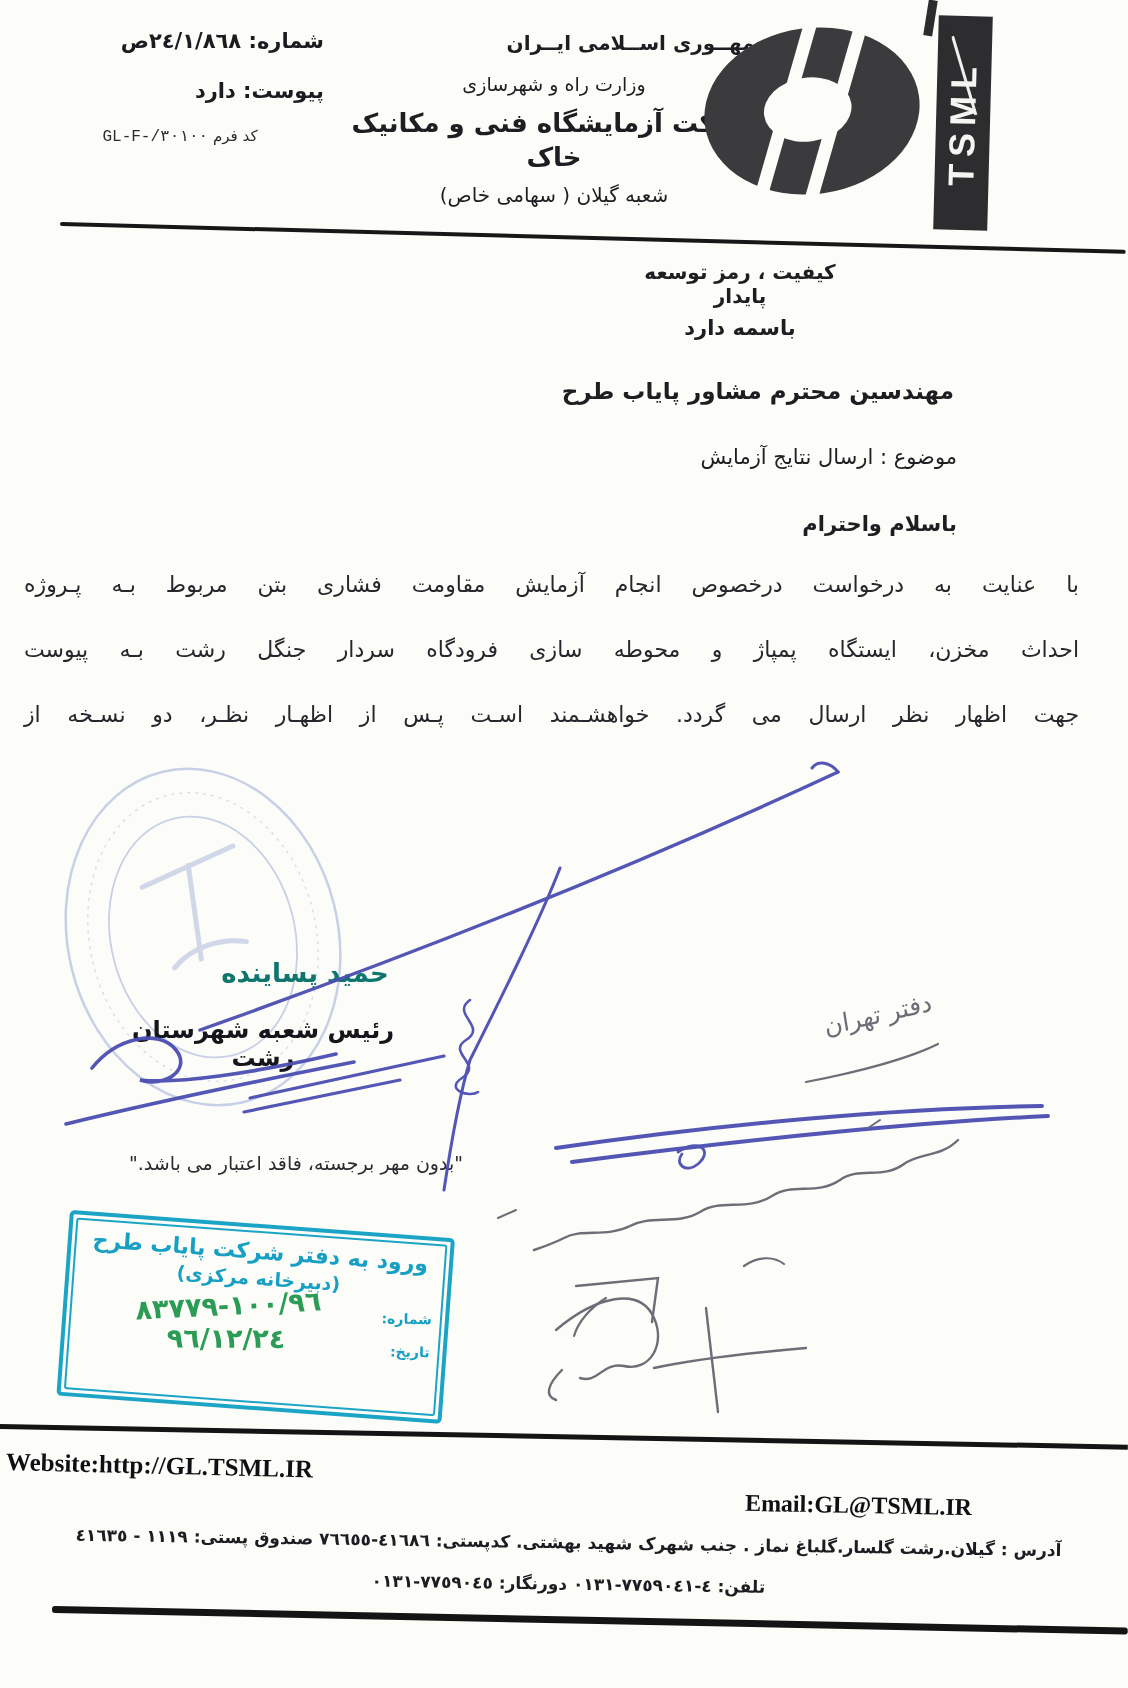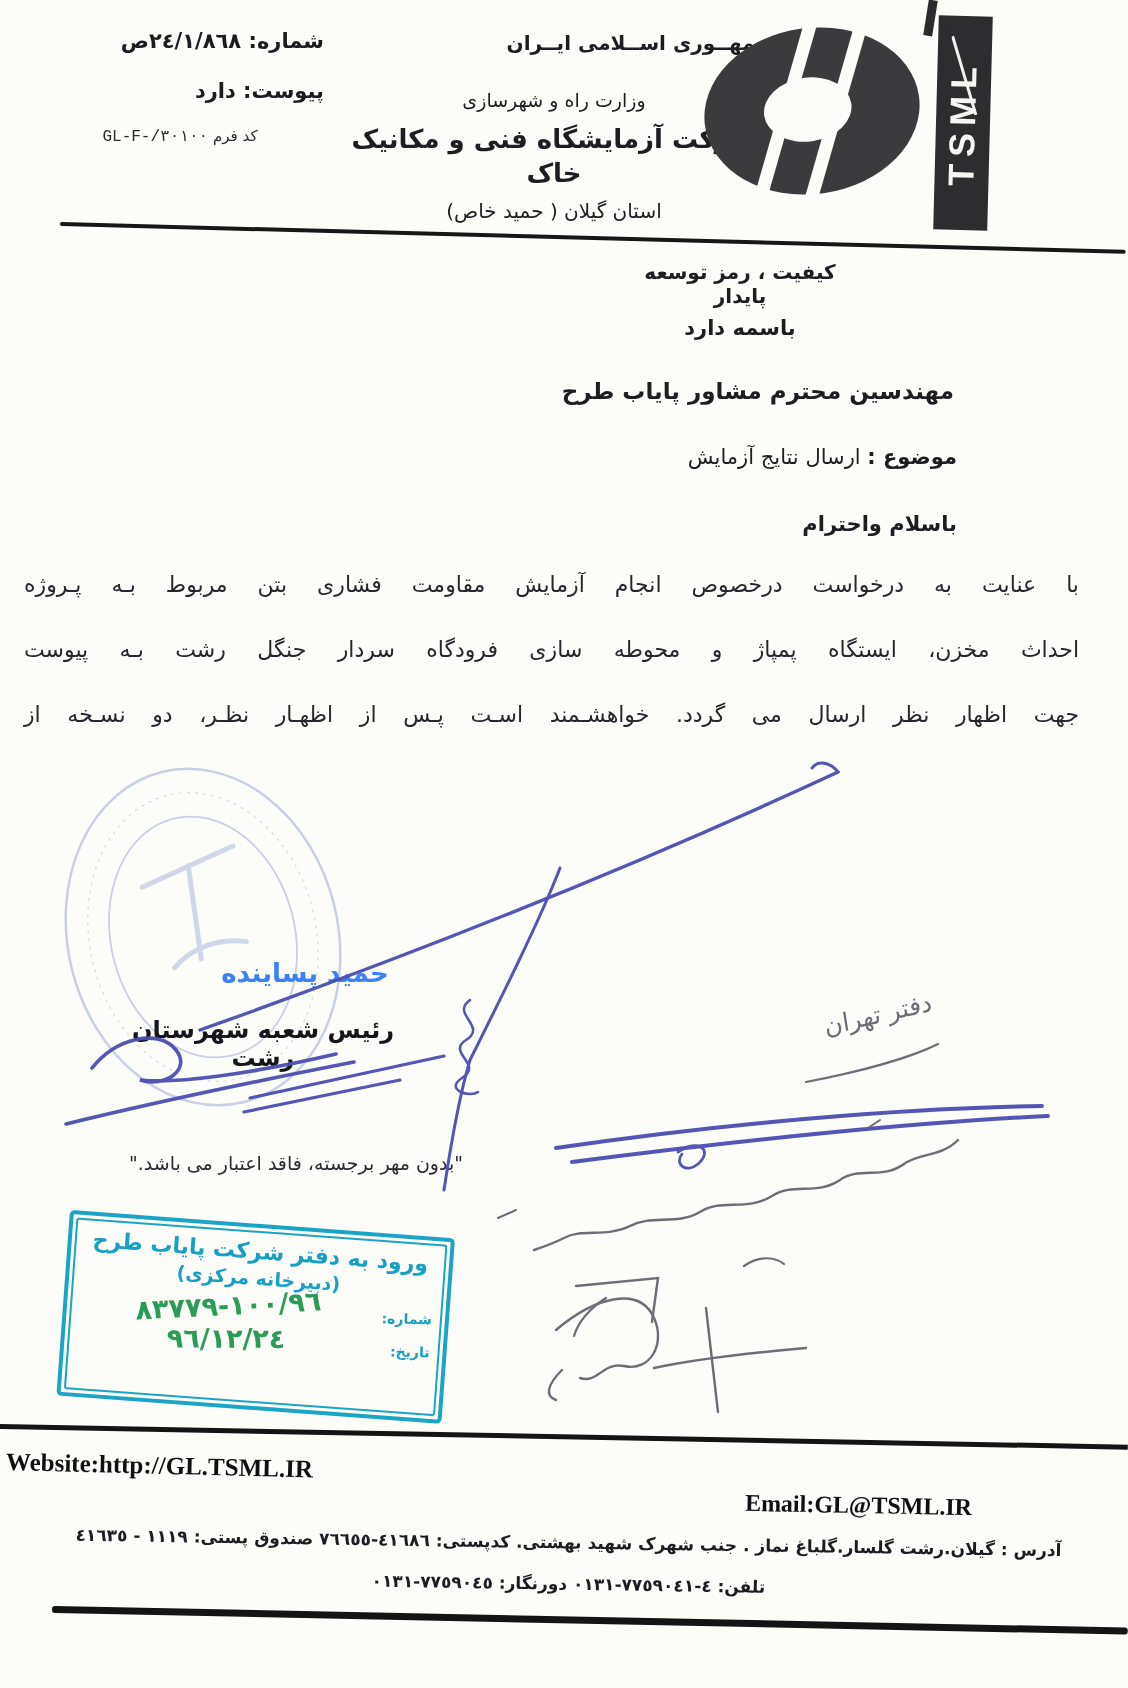--- a/index.html
+++ b/index.html
@@ -9,46 +9,46 @@
     font-family:"DejaVu Sans",sans-serif;direction:rtl;color:#1d1d22;padding-left:9px;
   }
   .abs{position:absolute;}
   
   .meta-block{left:36px;top:26px;width:288px;text-align:right;}
   .meta-line{font-size:21px;font-weight:bold;line-height:31px;margin-bottom:19px;color:#1b1b20;}
   .form-code{font-size:15px;font-weight:normal;text-align:center;margin-top:4px;color:#2a2a30;}
   .form-code .code-val{direction:ltr;unicode-bidi:embed;font-family:Liberation Mono, monospace;font-size:16px;}
   .org-block{left:338px;top:28px;width:432px;text-align:center;}
   .org-l1{font-size:20px;font-weight:600;line-height:30px;letter-spacing:1px;text-align:right;}
-  .org-l2{font-size:19px;line-height:28px;margin-top:28px;}
+  .org-l2{font-size:19px;line-height:28px;margin-top:12px;}
   .org-l3{font-size:26px;font-weight:bold;line-height:34px;margin-top:8px;letter-spacing:.5px;}
   .org-l4{font-size:20px;line-height:28px;margin-top:7px;}
   .logo{left:692px;top:16px;width:240px;height:190px;}
   .tsml-bar{left:936px;top:16px;width:54px;height:214px;background:#2d2d2f;transform:rotate(1.5deg);overflow:hidden;}
   .tsml-bar .crack{position:absolute;left:-14px;top:58px;width:82px;height:3px;background:#efefeb;transform:rotate(72deg);}
   .tsml-text{
     position:absolute;left:50%;top:50%;transform:translate(-50%,-50%) rotate(-90deg);
     color:#f5f5f2;font-family:"Liberation Sans",sans-serif;font-weight:bold;
     font-size:36px;letter-spacing:7px;white-space:nowrap;direction:ltr;
   }
   .artifact{background:#2c2c2e;}
   .rule-top{left:60px;top:222px;width:1066px;height:4px;background:#171717;transform:rotate(1.5deg);transform-origin:left center;border-radius:2px;}
   .tagline{left:615px;top:260px;width:250px;text-align:center;font-size:20px;font-weight:bold;}
   .basmala{left:640px;top:316px;width:200px;text-align:center;font-size:21px;font-weight:bold;}
   
   .recipient{right:183px;top:378px;font-size:23px;font-weight:bold;}
   .subject{right:180px;top:445px;font-size:21px;}
-  .subject .lbl{font-weight:bold;}
+  .subject .lbl{font-weight:normal;}
   .salutation{right:180px;top:512px;font-size:21px;font-weight:bold;}
   .body-par{left:24px;right:58px;top:552px;font-size:22px;color:#26262c;}
   .jline{line-height:65px;text-align:justify;text-align-last:justify;white-space:normal;}
   .jline.last{text-align-last:right;}
   
   .round-stamp{left:48px;top:752px;width:310px;height:370px;opacity:.75;}
-  .signer-name{left:175px;top:958px;width:260px;text-align:center;font-size:26px;font-weight:bold;color:#3b82f6;}
+  .signer-name{left:175px;top:958px;width:260px;text-align:center;font-size:26px;font-weight:bold;color:#0f766e;}
   .signer-title{left:108px;top:1016px;width:310px;text-align:center;font-size:24px;font-weight:bold;color:#15151b;}
   .validity{left:82px;top:1152px;width:428px;text-align:center;font-size:19px;color:#2a2a30;}
   .pencil-note{left:798px;top:1000px;width:160px;text-align:center;font-size:25px;color:#6d6d77;
     transform:rotate(-13deg) skewX(-4deg);letter-spacing:1px;}
   .ink-overlay{left:0;top:0;width:1128px;height:1688px;pointer-events:none;z-index:6;}
   
   .entry-stamp{left:70px;top:1210px;width:386px;height:186px;transform:rotate(4.2deg);transform-origin:left top;z-index:4;}
   .stamp-outer{width:100%;height:100%;border:4px solid #1ba4c6;border-radius:5px;box-sizing:border-box;padding:3px;}
   .stamp-inner{width:100%;height:100%;border:2px solid #1ba4c6;border-radius:3px;box-sizing:border-box;
     padding:5px 8px 2px;display:flex;flex-direction:column;}
@@ -82,21 +82,21 @@
     <div class="form-code">
       <span>کد فرم</span>
       <span class="code-val">GL-F-/٣٠١٠٠</span>
     </div>
   </div>
 
   <div class="abs org-block">
     <div class="org-l1">جمهــوری اســلامی ایــران</div>
     <div class="org-l2">وزارت راه و شهرسازی</div>
     <div class="org-l3">شرکت آزمایشگاه فنی و مکانیک خاک</div>
-    <div class="org-l4">استان گیلان ( حمید خاص)</div>
+    <div class="org-l4">شعبه گیلان ( سهامی خاص)</div>
   </div>
 
   <svg class="abs logo" viewBox="0 0 240 190" aria-hidden="true">
     <g transform="rotate(-8 120 95)">
       <path d="M120 12 A108 83 0 1 0 120 178 A108 83 0 1 0 120 12 Z
                M116 61 A44 32 0 1 1 116 125 A44 32 0 1 1 116 61 Z" fill="#3b3b3d" fill-rule="evenodd"></path>
     </g>
     <g fill="#fcfcf8" transform="rotate(16 120 95)">
       <rect x="88" y="-15" width="13" height="220"></rect>
       <rect x="137" y="-15" width="13" height="220"></rect>

